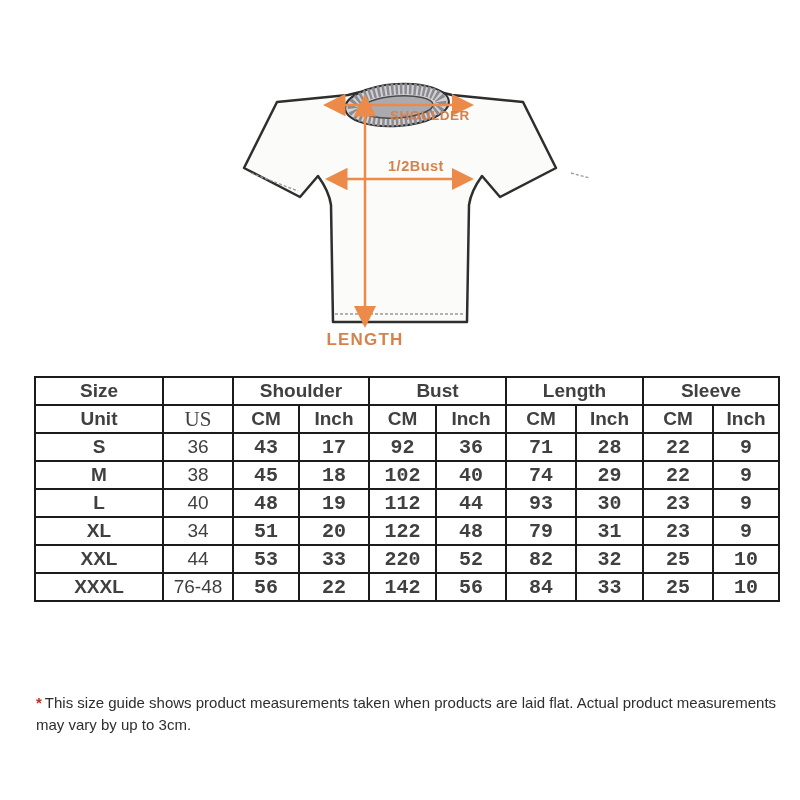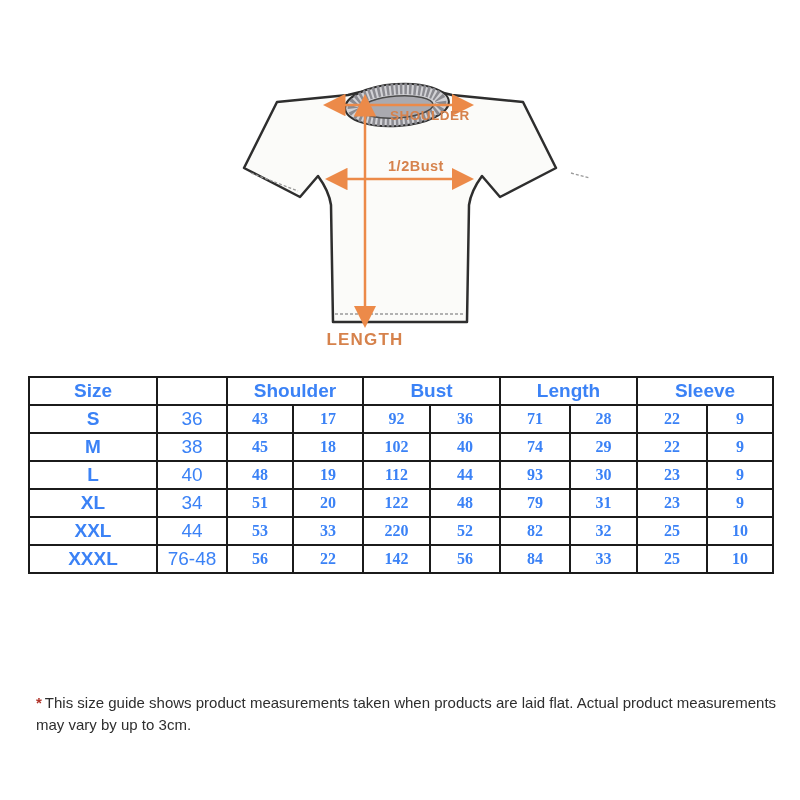--- a/index.html
+++ b/index.html
@@ -10,33 +10,33 @@
   }
   
   .diagram {
     position:absolute; left:230px; top:75px; width:360px; height:290px;
   }
   .diagram svg { display:block; width:100%; height:100%; }
   .measure-label { font-family:"Liberation Sans", sans-serif; font-weight:bold; }
 
   
   table.size-table {
-    position:absolute; left:28px; top:376px; width:744px;
+    position:absolute; left:34px; top:376px; width:744px;
     border-collapse:collapse; table-layout:fixed;
-    color:#3b82f6;
+    color:#404040;
   }
   .size-table th, .size-table td {
     border:2px solid #1b1b1b; text-align:center; vertical-align:middle;
     padding:0; height:26px; overflow:hidden; white-space:nowrap;
   }
   .size-table thead th { font-family:"Liberation Sans", sans-serif; font-weight:bold; font-size:19px; }
   .size-table th.us-head { font-family:"Liberation Serif", serif; font-weight:normal; font-size:21px; }
   .size-table td.size-cell { font-family:"Liberation Sans", sans-serif; font-weight:bold; font-size:19px; }
   .size-table td.us-cell { font-family:"Liberation Sans", sans-serif; font-weight:normal; font-size:19px; }
-  .size-table td.val-cell { font-family:Liberation Serif, serif; font-weight:bold; font-size:16px;margin-left:48px; }
+  .size-table td.val-cell { font-family:Liberation Mono, monospace; font-weight:bold; font-size:20px;margin-left:48px; }
 
   
   .footnote {
     position:absolute; left:36px; top:692px; width:750px;
     font-size:15px; line-height:1.45; color:#2e2e2e;
     font-family:"Liberation Sans", sans-serif;
   }
   .footnote .star { color:#b03228; font-weight:bold; margin-right:3px; }
 </style>
 </head>
@@ -106,20 +106,32 @@
   </colgroup>
   <thead>
     <tr>
       <th>Size</th>
       <th></th>
       <th colspan="2">Shoulder</th>
       <th colspan="2">Bust</th>
       <th colspan="2">Length</th>
       <th colspan="2">Sleeve</th>
     </tr>
+    <tr>
+      <th>Unit</th>
+      <th class="us-head">US</th>
+      <th>CM</th>
+      <th>Inch</th>
+      <th>CM</th>
+      <th>Inch</th>
+      <th>CM</th>
+      <th>Inch</th>
+      <th>CM</th>
+      <th>Inch</th>
+    </tr>
   </thead>
   <tbody>
       <tr>
         <td class="size-cell">S</td>
         <td class="us-cell">36</td>
         <td class="val-cell">43</td>
         <td class="val-cell">17</td>
         <td class="val-cell">92</td>
         <td class="val-cell">36</td>
         <td class="val-cell">71</td>

